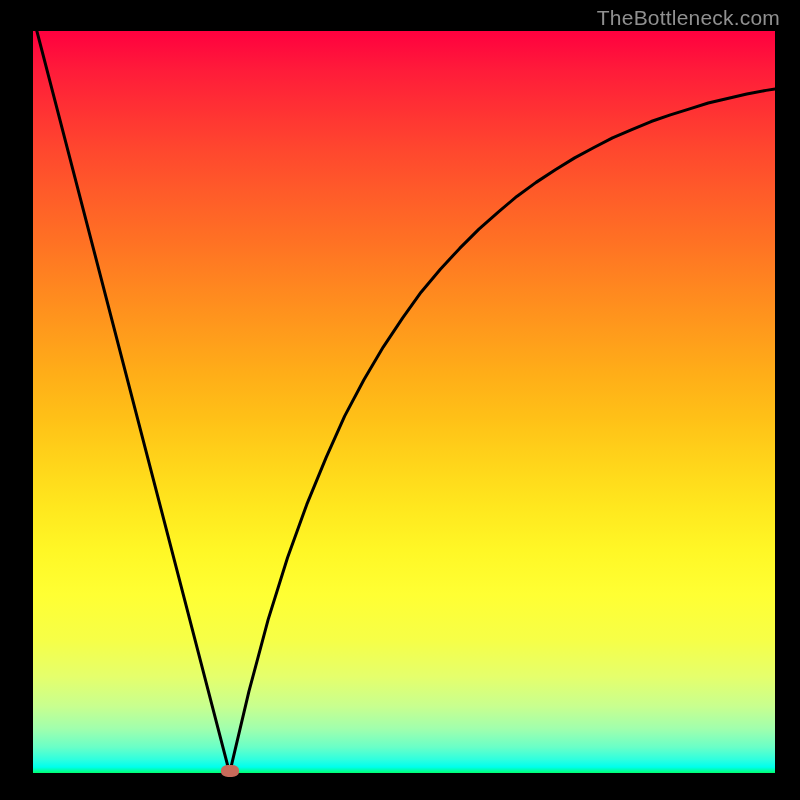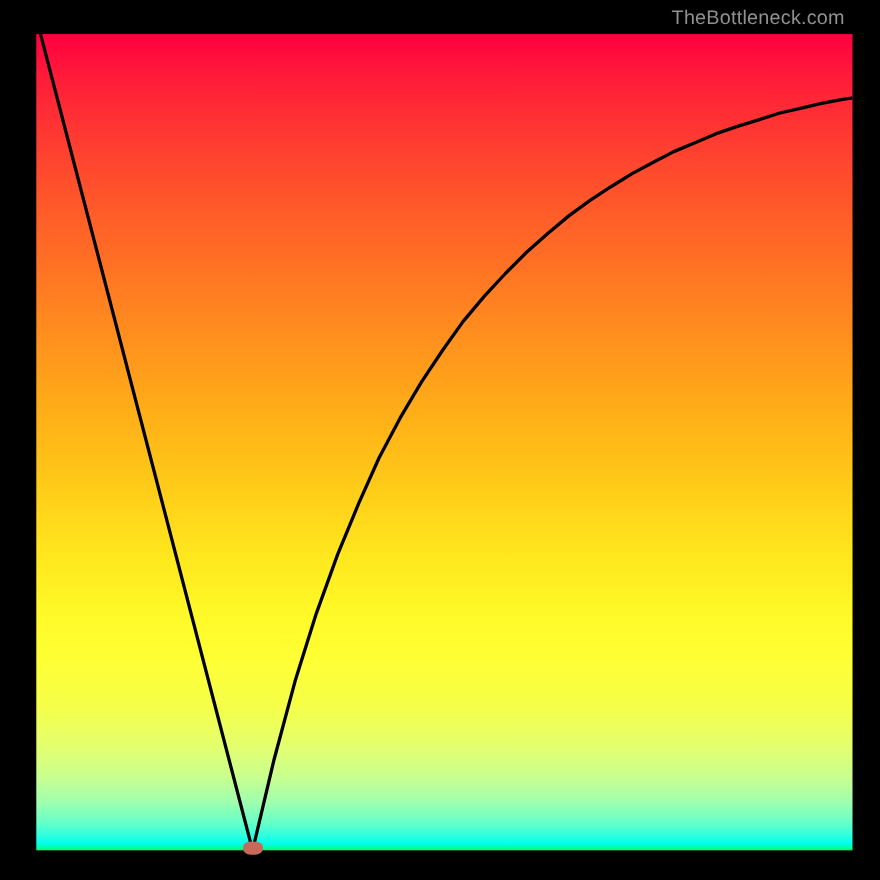--- a/index.html
+++ b/index.html
@@ -71,15 +71,15 @@
 <div class="stage">
 
   <div class="plot-area" style="left: 33px; top: 31px; width: 742px; height: 742px;">
     <svg class="curve" viewBox="0 0 742 742" preserveAspectRatio="none">
       <path d="M0.00 -14.84 L196.63 742.00 " fill="none" stroke="#000" stroke-width="3" stroke-linecap="round" stroke-linejoin="round"></path>
       <path d="M196.63 742.00 L215.92 660.38 L235.21 588.41 L254.51 526.82 L273.80 473.40 L293.09 426.65 L311.64 385.10 L330.93 348.74 L350.22 316.09 L369.52 287.15 L388.07 261.18 L407.36 238.18 L426.65 217.41 L445.94 198.11 L465.23 181.05 L483.78 165.47 L503.08 151.37 L522.37 138.75 L541.66 126.88 L560.95 116.49 L579.50 106.85 L598.79 98.69 L618.09 90.52 L637.38 83.85 L656.67 77.91 L675.22 71.97 L694.51 67.52 L713.80 63.07 L733.10 59.36 L752.39 56.39 L771.68 53.42 " fill="none" stroke="#000" stroke-width="3" stroke-linecap="round" stroke-linejoin="round"></path>
     </svg>
     <div class="minimum-dot" style="left: 196.63px; top: 740px;"></div>
   </div>
 
-  <div class="attribution" style="right: 32px; top: 6px; font-size: 18px;">TheBottleneck.com</div>
+  <div class="attribution" style="right: 20px; top: 6px; font-size: 21px;">TheBottleneck.com</div>
 
 </div>
 
 </body></html>

